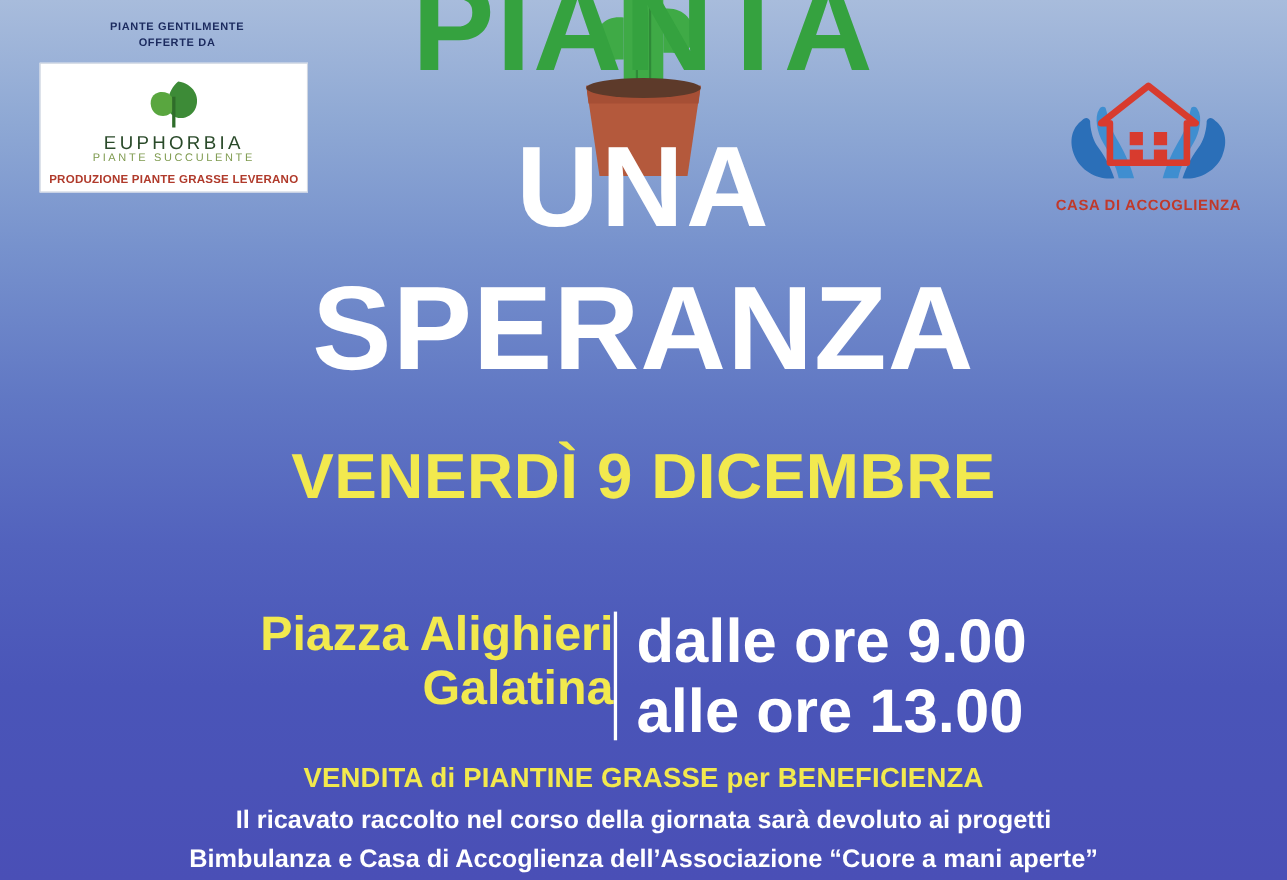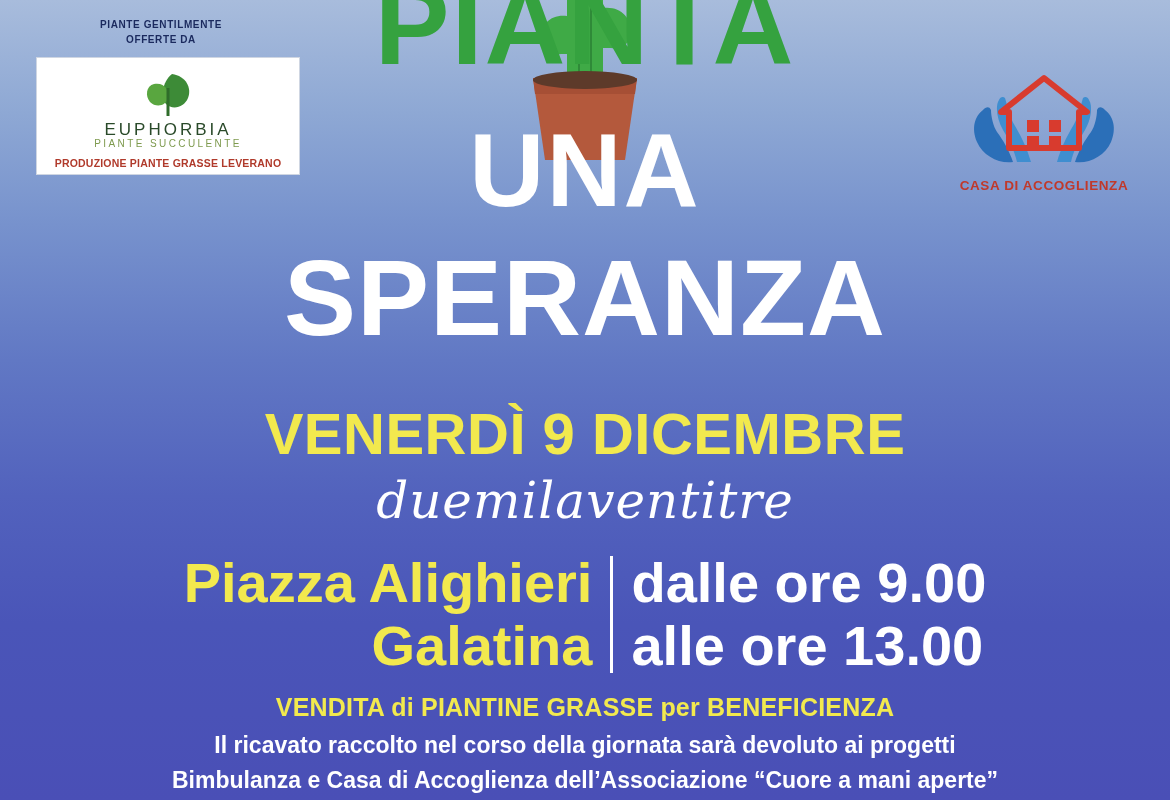--- a/index.html
+++ b/index.html
@@ -30,21 +30,21 @@
   }
   .sponsor-label {
     color: #1b2a5e;
     font-weight: bold;
     font-size: 10px;
     letter-spacing: 0.6px;
     line-height: 1.45;
   }
   .sponsor-card {
     margin-top: 10px;
-    width: 264px;
+    width: 244px;
     height: 118px;
     background: #ffffff;
     border: 1px solid #cfd6e2;
     box-sizing: border-box;
     position: relative;
   }
   .euph-leaf {
     position: absolute;
     left: 50%;
     top: 10px;
@@ -176,23 +176,22 @@
     right: 0;
     top: 552px;
     display: flex;
     justify-content: center;
     align-items: stretch;
   }
   .pt-left {
     text-align: right;
     color: #f2e94e;
     font-weight: bold;
-    font-size: 56px;
+    font-size: 44px;
     line-height: 1.12;
-    padding-right: 18px;
   }
   .pt-divider {
     width: 3px;
     background: #ffffff;
     margin: 4px 0;
   }
   .pt-right {
     text-align: left;
     color: #ffffff;
     font-weight: bold;
@@ -284,21 +283,20 @@
     <ellipse cx="130" cy="98" rx="52" ry="9" fill="#5d3a2a"></ellipse>
   </svg>
 
   <div class="headline">
     <div class="h-pianta">PIANTA</div>
     <div class="h-una">UNA</div>
     <div class="h-speranza">SPERANZA</div>
   </div>
 
   <div class="date-line">VENERDÌ 9 DICEMBRE</div>
-  <div class="year-line">duemilaventitre</div>
 
   <div class="place-time">
     <div class="pt-left">
       <div>Piazza Alighieri</div>
       <div>Galatina</div>
     </div>
     <div class="pt-divider"></div>
     <div class="pt-right">
       <div>dalle ore 9.00</div>
       <div>alle ore 13.00</div>

